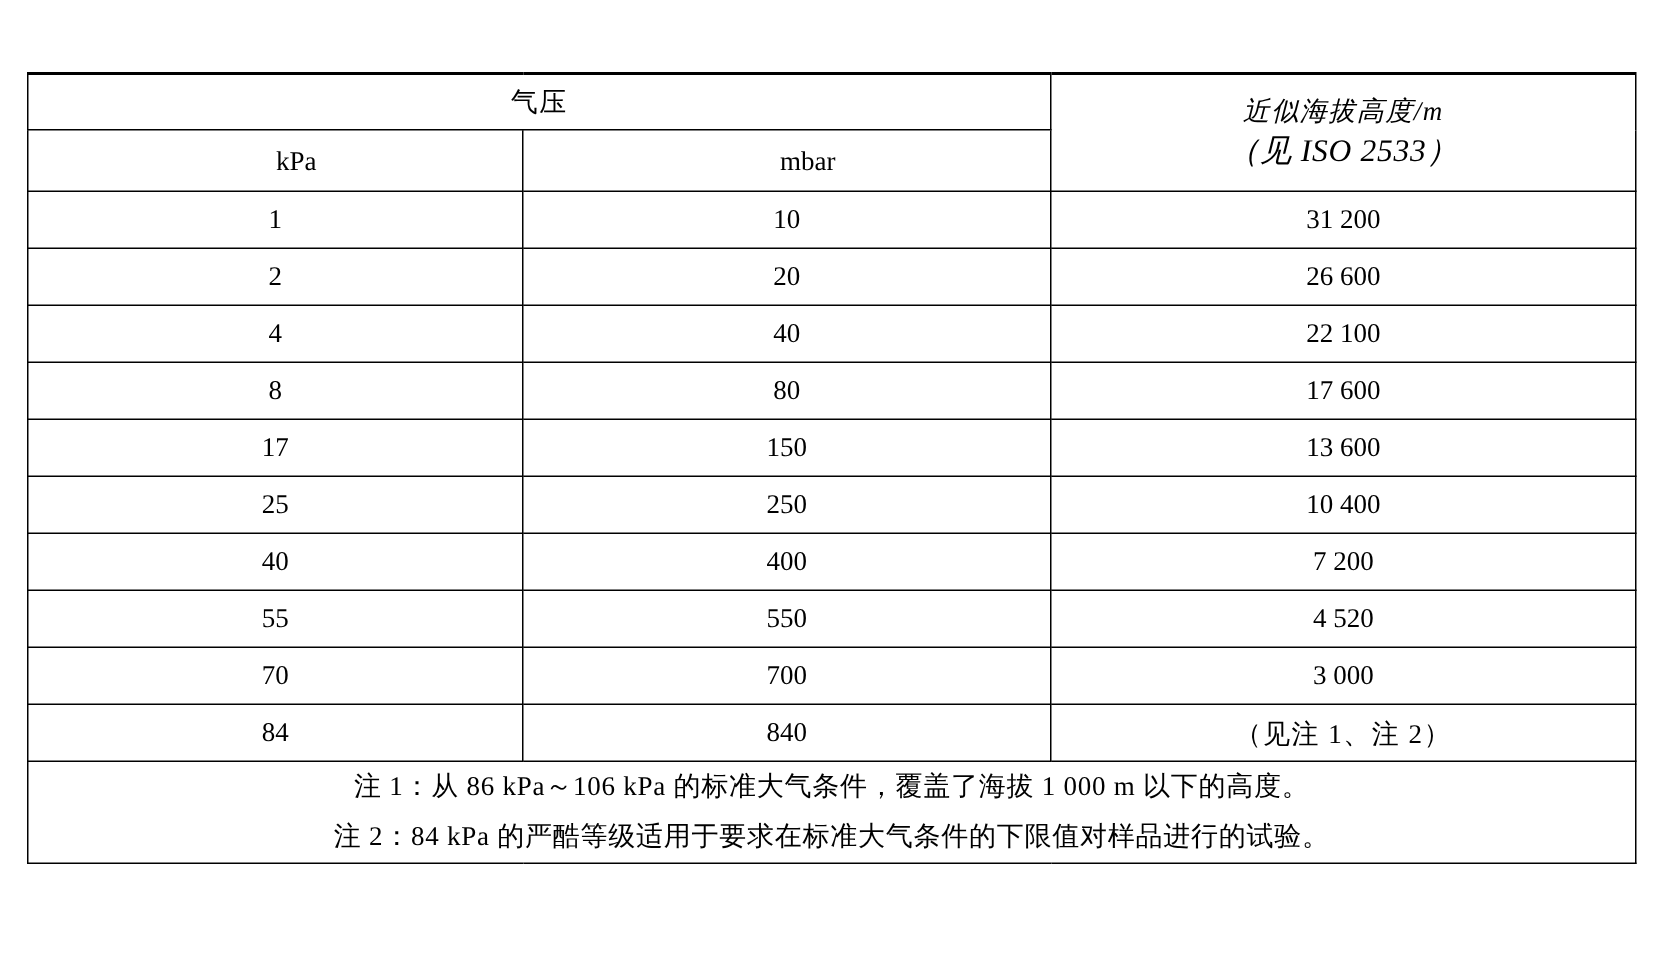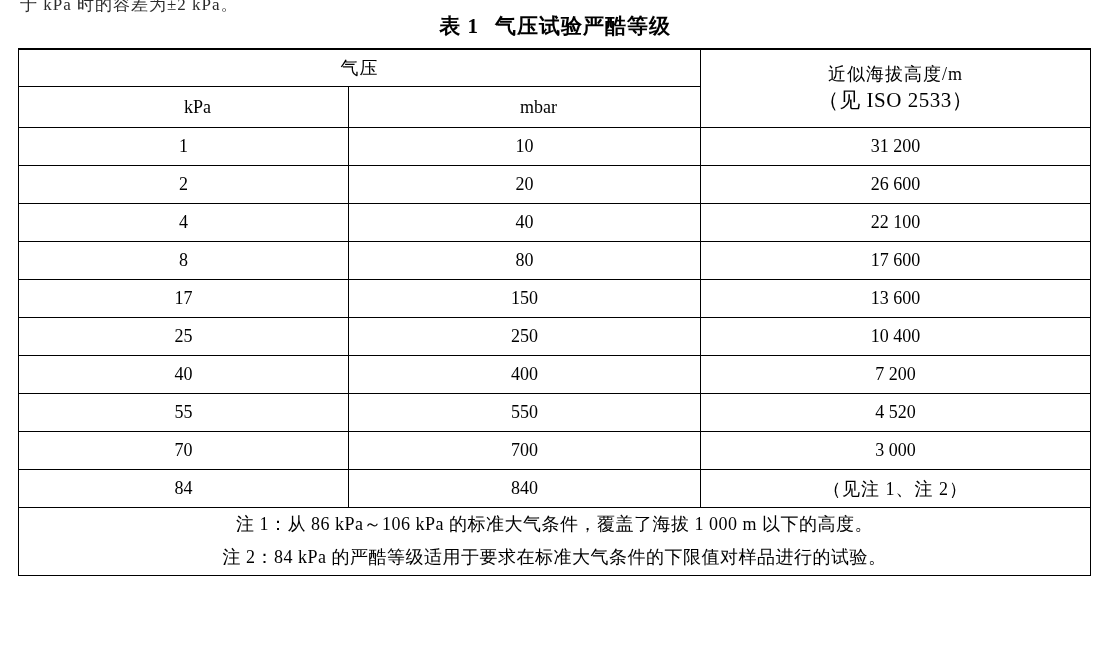--- a/index.html
+++ b/index.html
@@ -78,20 +78,21 @@
   .cn {
     font-size: 19px;
     letter-spacing: 1px;
   }
   .sub-note {
     font-size: 21px;
     letter-spacing: 0.5px;
   }
   .alt-head {
     line-height: 1.35;
+    font-style: italic;
   }
   td.notes {
     text-align: left;
     padding: 10px 0 10px 42px;
     height: auto;
     font-size: 19px;
     line-height: 1.85;
     letter-spacing: 0.5px;
   }
   td.notes div {
@@ -99,25 +100,21 @@
   }
   .col-kpa { width: 330px; }
   .col-mbar { width: 352px; }
   .col-alt { width: 390px; }
 </style>
 </head>
 <body>
 
 <div class="page">
 
-  <div class="cut-line">于 kPa 时的容差为±2 kPa。</div>
 
-  <div class="table-title">
-    <span class="t-num">表 1</span><span>气压试验严酷等级</span>
-  </div>
 
   <table class="sev">
     <colgroup>
       <col class="col-kpa">
       <col class="col-mbar">
       <col class="col-alt">
     </colgroup>
     <tbody>
       <tr class="thead-group outer-top">
         <td colspan="2" class="cn">气压</td>

